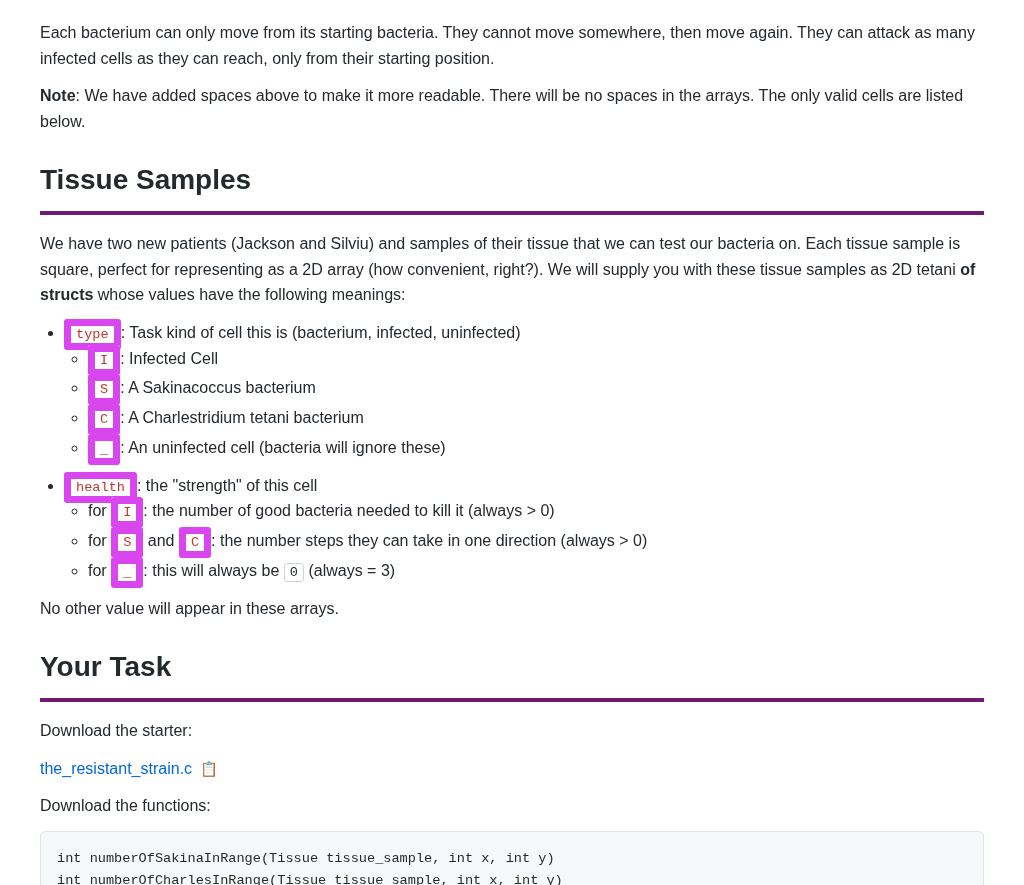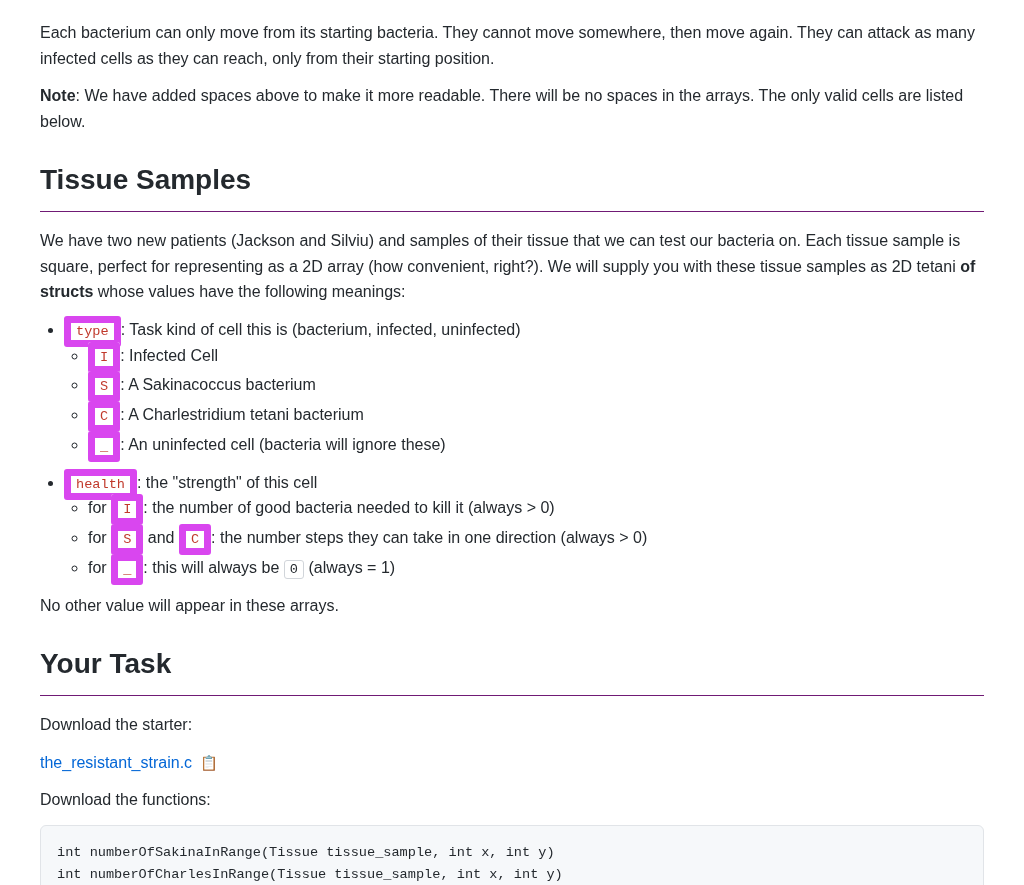--- a/index.html
+++ b/index.html
@@ -9,21 +9,21 @@
       line-height: 1.6;
       color: #24292e;
       background: #fff;
       padding: 20px 40px;
       max-width: 1024px;
     }
     p { margin-bottom: 12px; }
     h2 {
       font-size: 1.75em;
       font-weight: 600;
-      border-bottom: 1px solid #701a75;
+      border-bottom: 4px solid #701a75;
       padding-bottom: 8px;
       margin-top: 24px;
       margin-bottom: 16px;
     }
     ul {
       margin-left: 24px;
       margin-bottom: 12px;
     }
     ul ul {
       margin-left: 24px;
@@ -110,21 +110,21 @@
   <li>
     <span class="code-inline">health</span><span>: the "strength" of this cell</span>
     <ul>
       <li>
         <span>for </span><span class="code-inline">I</span><span>: the number of good bacteria needed to kill it (always &gt; 0)</span>
       </li>
       <li>
         <span>for </span><span class="code-inline">S</span><span> and </span><span class="code-inline">C</span><span>: the number steps they can take in one direction (always &gt; 0)</span>
       </li>
       <li>
-        <span>for </span><span class="code-inline">_</span><span>: this will always be </span><span class="code-inline-neutral">0</span><span> (always = 1)</span>
+        <span>for </span><span class="code-inline">_</span><span>: this will always be </span><span class="code-inline-neutral">0</span><span> (always = 3)</span>
       </li>
     </ul>
   </li>
 </ul>
 
 <p>No other value will appear in these arrays.</p>
 
 <h2>Your Task</h2>
 
 <p>Download the starter:</p>

